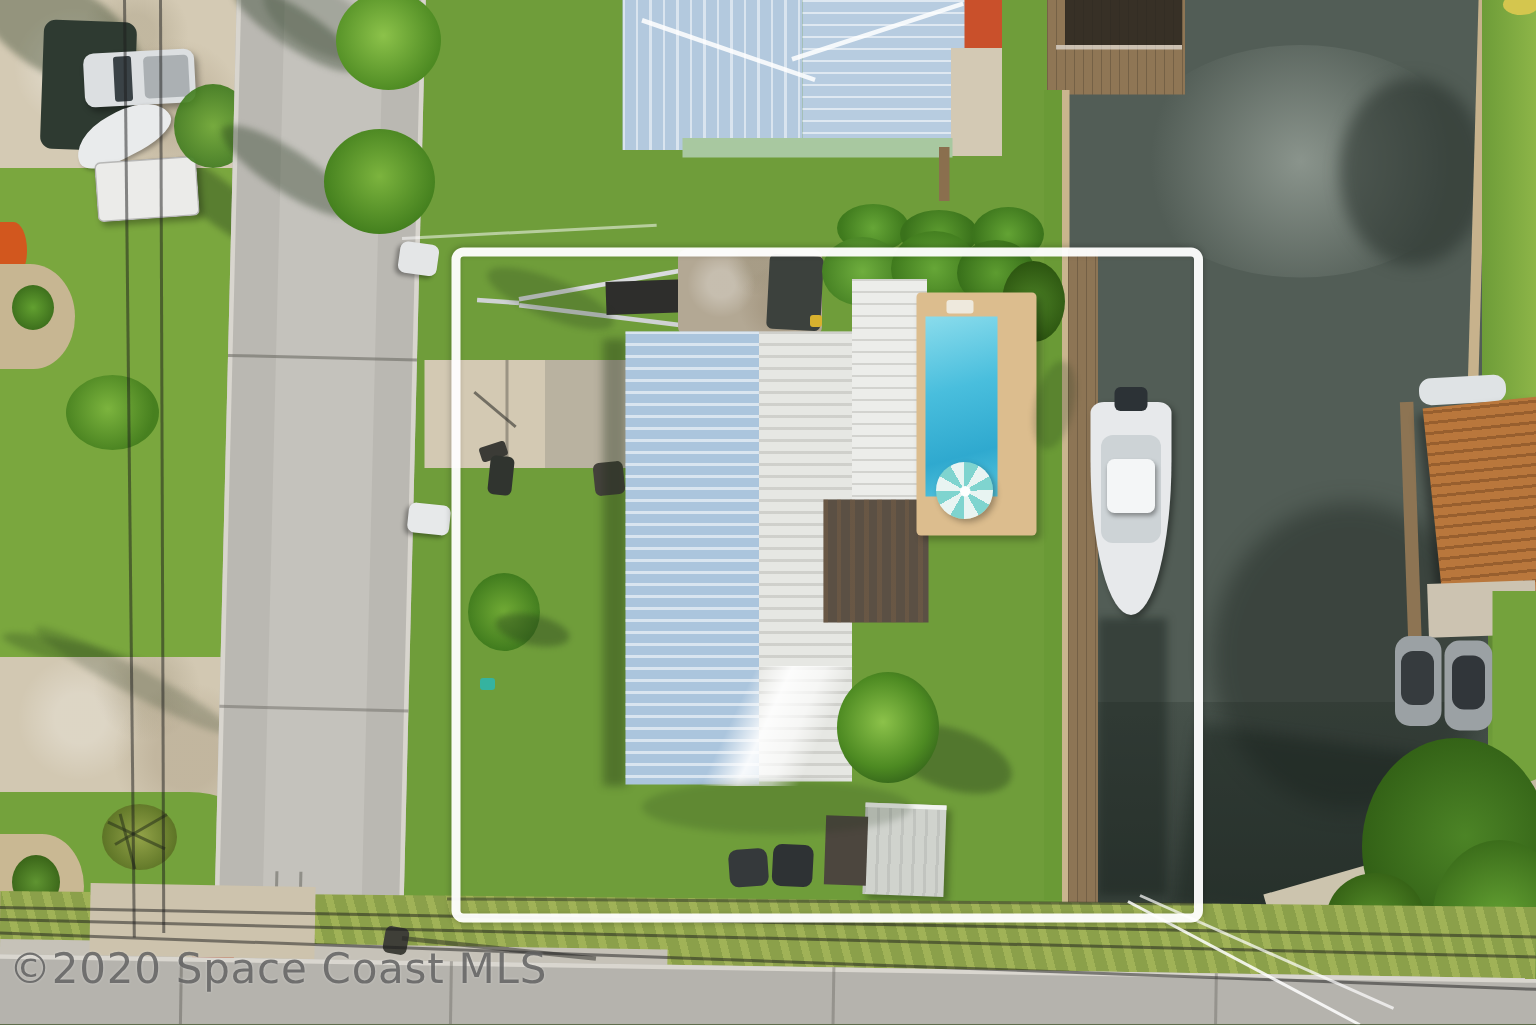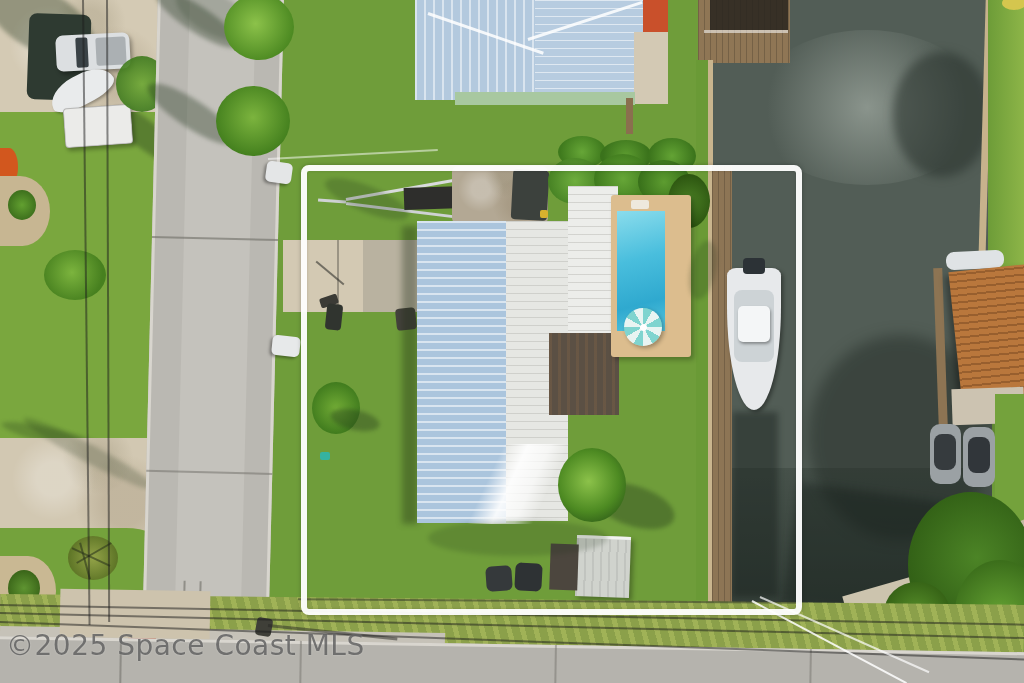--- a/index.html
+++ b/index.html
@@ -205,14 +205,14 @@
   <div class="a wire" style="left:84px;top:0;width:625px;transform:rotate(89.4deg);transform-origin:top left;"></div>
   <div class="a wire" style="left:108px;top:0;width:622px;transform:rotate(89.8deg);transform-origin:top left;"></div>
   <div class="a wire" style="left:0;top:604px;width:1035px;transform:rotate(1.1deg);"></div>
   <div class="a wire" style="left:0;top:612px;width:1035px;transform:rotate(1.4deg);"></div>
   <div class="a wire" style="left:0;top:621px;width:1035px;transform:rotate(2.1deg);"></div>
   <div class="a" style="left:752px;top:600px;width:175px;height:2px;background:rgba(255,255,255,.85);transform:rotate(28deg);transform-origin:left center;"></div>
   <div class="a" style="left:760px;top:596px;width:185px;height:2px;background:rgba(255,255,255,.7);transform:rotate(24deg);transform-origin:left center;"></div>
 
   <div class="a" style="left:301px;top:165px;width:489px;height:438px;border:6px solid rgba(255,255,255,.95);border-radius:8px;box-shadow:0 0 4px rgba(0,0,0,.25), inset 0 0 3px rgba(0,0,0,.15);"></div>
 
-  <div class="a" id="watermark" style="left:6px;top:629px;">©2025 Space Coast MLS</div>
+  <div class="a" id="watermark" style="left:6px;top:629px;">©2020 Space Coast MLS</div>
 </div>
 
 </body></html>

